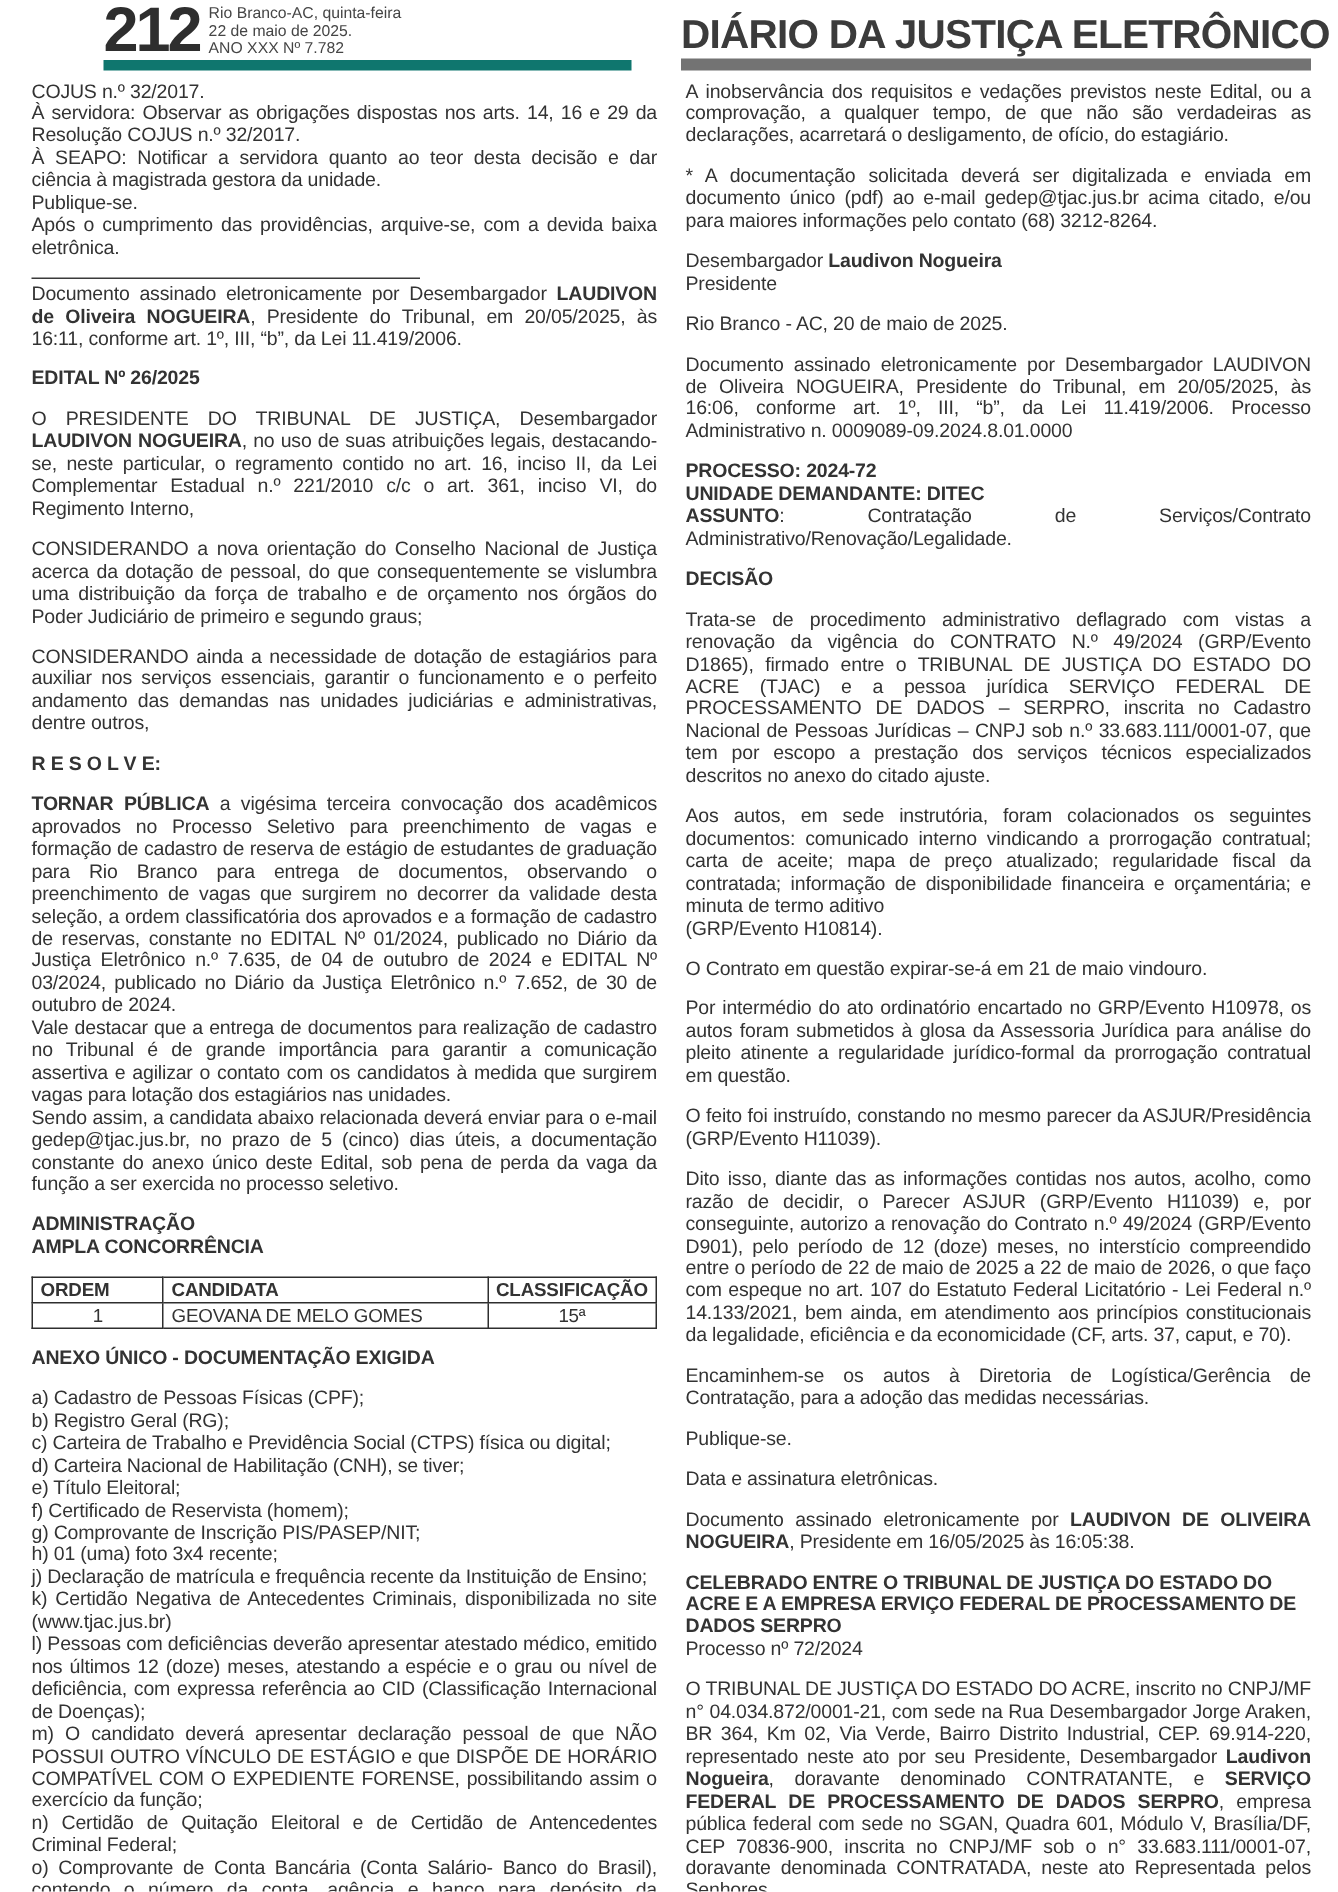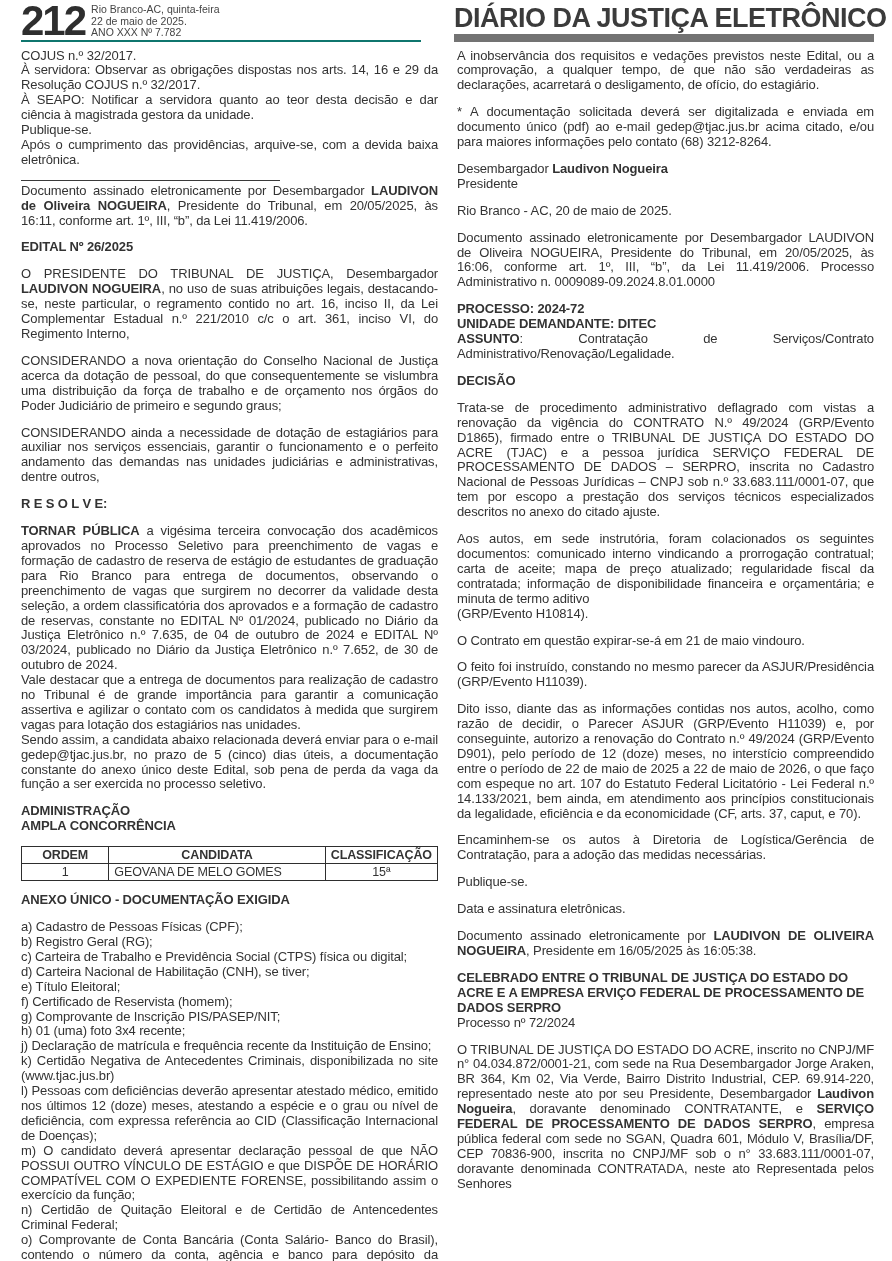--- a/index.html
+++ b/index.html
@@ -6,22 +6,22 @@
   body {
     width:892px; height:1261px; overflow:hidden;
     background:#ffffff; color:#333333;
     font-family:"Liberation Sans", sans-serif;
   }
   .page { padding:3px 18px 0 21px; }
 
   
   .header { display:flex; justify-content:space-between; align-items:flex-end; }
   .header-left {
-    width:417px; display:flex; align-items:center; gap:6px;
-    border-bottom:2px solid #0f766e; padding-bottom:1px;
+    width:417px; display:flex; align-items:flex-start; gap:6px;
+    border-bottom:7px solid #0f766e; padding-bottom:1px;margin-left:48px;
   }
   .page-num {
     font-size:42px; font-weight:bold; line-height:34px;
     letter-spacing:-2px; color:#2e2e2e;
   }
   .header-meta { font-size:10.5px; line-height:11.5px; color:#454545; padding-top:1px; }
   .header-right {
     width:420px; border-bottom:8px solid #737373; text-align:left; padding-bottom:1px;margin-left:33px;
   }
   .header-right .doc-title {
@@ -42,21 +42,21 @@
   .sigline {
     width:62%; height:0; border-top:1.6px solid #3a3a3a; margin:2px 0 3px 0;
   }
 
   
   table.doc-table { border-collapse:collapse; width:100%; margin:1px 0 2px 0; }
   table.doc-table th, table.doc-table td {
     border:1.8px solid #2e2e2e; font-size:12.5px; line-height:14px;
     padding:1px 5px; background:#ffffff;
   }
-  table.doc-table th { font-weight:bold; text-align:center; }
+  table.doc-table th { font-weight:bold; }
   .al-center { text-align:center; }
   .al-left { text-align:left; }
 </style>
 </head>
 <body>
 
 <div class="page">
   <div class="header">
     <div class="header-left">
       <span class="page-num">212</span>
@@ -180,20 +180,23 @@
           <div class="para"><span>Trata-se de procedimento administrativo deflagrado com vistas a renovação da vigência do CONTRATO N.º 49/2024 (GRP/Evento D1865), firmado entre o TRIBUNAL DE JUSTIÇA DO ESTADO DO ACRE (TJAC) e a pessoa jurídica SERVIÇO FEDERAL DE PROCESSAMENTO DE DADOS – SERPRO, inscrita no Cadastro Nacional de Pessoas Jurídicas – CNPJ sob n.º 33.683.111/0001-07, que tem por escopo a prestação dos serviços técnicos especializados descritos no anexo do citado ajuste.</span></div>
         </div>
         <div class="group">
           <div class="para"><span>Aos autos, em sede instrutória, foram colacionados os seguintes documentos: comunicado interno vindicando a prorrogação contratual; carta de aceite; mapa de preço atualizado; regularidade fiscal da contratada; informação de disponibilidade financeira e orçamentária; e minuta de termo aditivo</span></div>
           <div class="para"><span>(GRP/Evento H10814).</span></div>
         </div>
         <div class="group">
           <div class="para"><span>O Contrato em questão expirar-se-á em 21 de maio vindouro.</span></div>
         </div>
         <div class="group">
+          <div class="para"><span>Por intermédio do ato ordinatório encartado no GRP/Evento H10978, os autos foram submetidos à glosa da Assessoria Jurídica para análise do pleito atinente a regularidade jurídico-formal da prorrogação contratual em questão.</span></div>
+        </div>
+        <div class="group">
           <div class="para"><span>O feito foi instruído, constando no mesmo parecer da ASJUR/Presidência (GRP/Evento H11039).</span></div>
         </div>
         <div class="group">
           <div class="para"><span>Dito isso, diante das as informações contidas nos autos, acolho, como razão de decidir, o Parecer ASJUR (GRP/Evento H11039) e, por conseguinte, autorizo a renovação do Contrato n.º 49/2024 (GRP/Evento D901), pelo período de 12 (doze) meses, no interstício compreendido entre o período de 22 de maio de 2025 a 22 de maio de 2026, o que faço com espeque no art. 107 do Estatuto Federal Licitatório - Lei Federal n.º 14.133/2021, bem ainda, em atendimento aos princípios constitucionais da legalidade, eficiência e da economicidade (CF, arts. 37, caput, e 70).</span></div>
         </div>
         <div class="group">
           <div class="para"><span>Encaminhem-se os autos à Diretoria de Logística/Gerência de Contratação, para a adoção das medidas necessárias.</span></div>
         </div>
         <div class="group">
           <div class="para"><span>Publique-se.</span></div>

